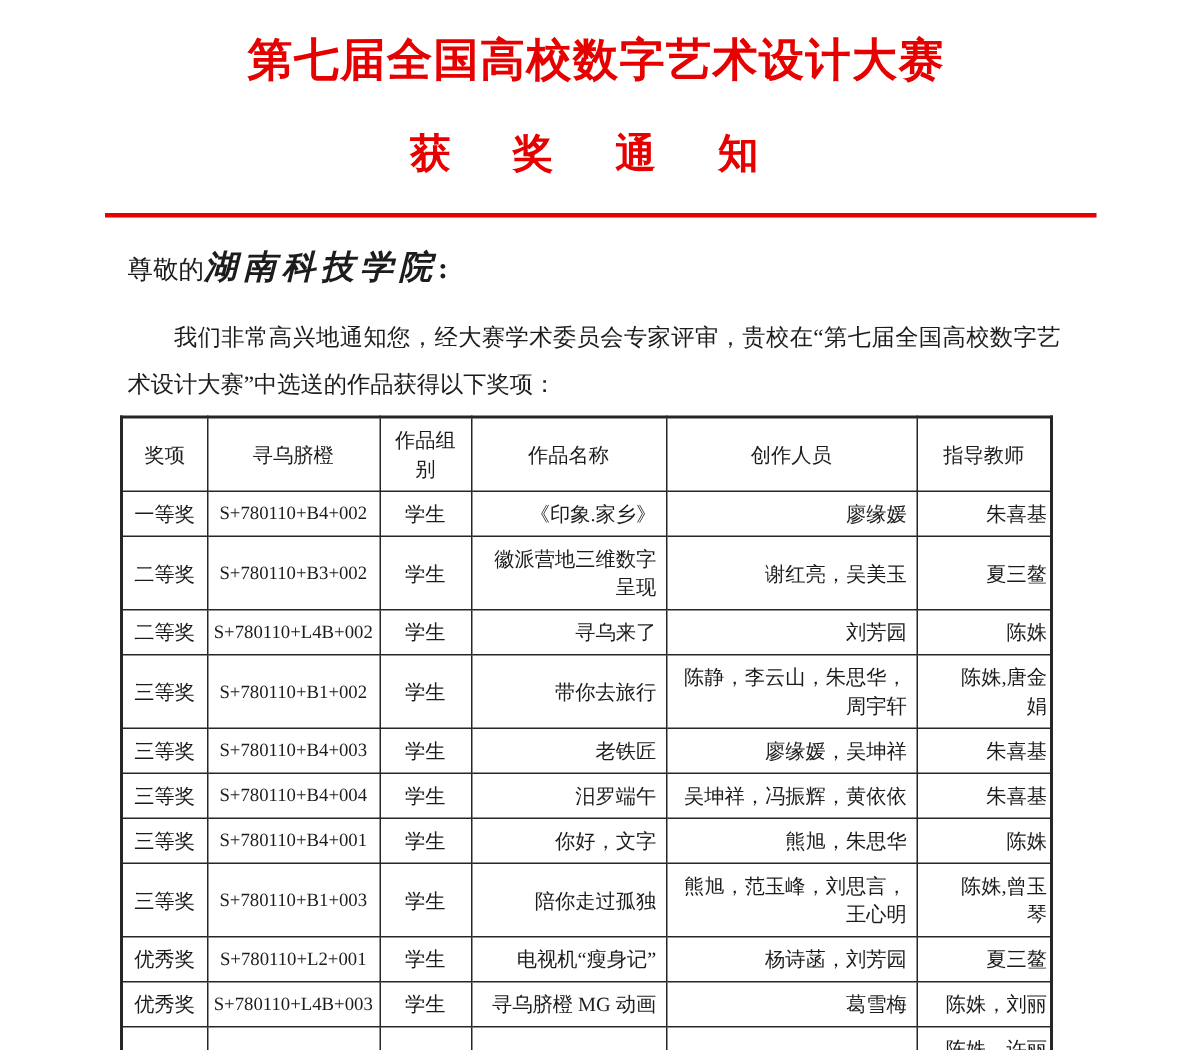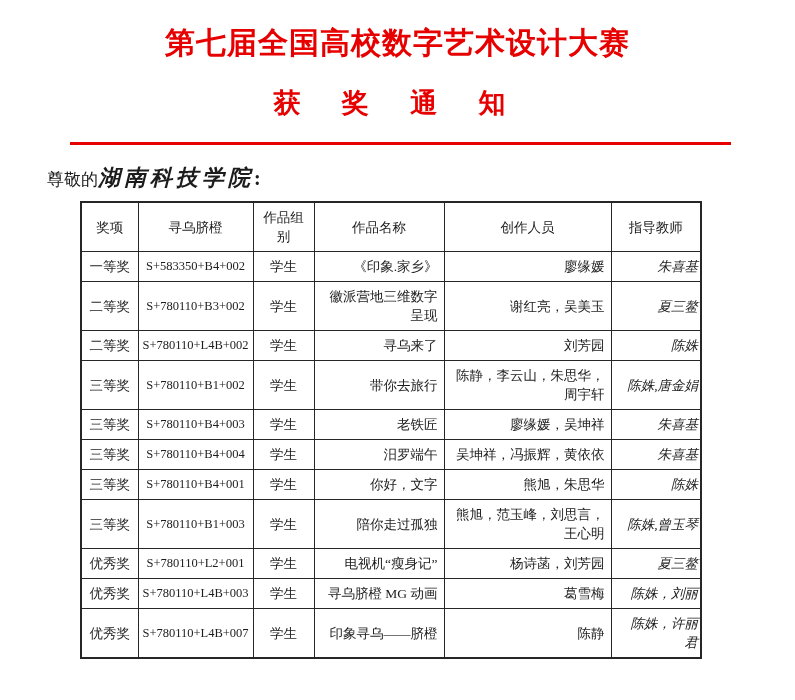--- a/index.html
+++ b/index.html
@@ -10,32 +10,32 @@
   html,body{margin:0;padding:0;}
   body{
     width:795px;height:700px;background:#ffffff;overflow:hidden;
     font-family:"Liberation Serif","DejaVu Serif",serif;color:var(--ink);
   }
   .page{position:relative;width:795px;height:700px;background:#fff;}
 
   .doc-title{
     margin:22px 30px 0 30px;text-align:center;
     color:var(--red);font-size:30px;font-weight:bold;letter-spacing:1px;
-    font-family:Liberation Serif, serif;
+    font-family:Liberation Mono, monospace;
     line-height:42px;
   }
   .doc-subtitle{
     margin:20px 16px 0 0;text-align:center;
     color:var(--red);font-size:27px;font-weight:bold;
     font-family:"DejaVu Sans","Liberation Sans",sans-serif;
     letter-spacing:16px;text-indent:16px;line-height:38px;
   }
   .red-rule{height:3px;background:var(--red);margin:20px 64px 0 70px;}
 
-  .greeting{margin:16px 0 0 47px;font-size:17px;line-height:33px;white-space:nowrap;}
+  .greeting{margin:16px 0 0 85px;font-size:17px;line-height:33px;white-space:nowrap;}
   .school{
     font-size:22px;font-weight:bold;font-style:italic;letter-spacing:4px;
     font-family:"Liberation Serif","DejaVu Serif",serif;
   }
   .school-colon{font-size:20px;font-weight:bold;}
 
   .body-text{
     margin:14px 88px 0 85px;font-size:15.5px;line-height:31px;
     text-indent:2em;text-align:justify;
   }
@@ -46,35 +46,36 @@
   }
   .awards th,.awards td{
     border:1px solid var(--border);
     padding:5px 6px;line-height:19px;vertical-align:middle;
     overflow:hidden;
   }
   .awards th{font-weight:normal;text-align:center;}
   td.c0,td.c1,td.c2{text-align:center;margin-left:14px;}
   td.c3,td.c4,td.c5{text-align:right;padding-left:8px;}
   td.c1{font-size:12.5px;letter-spacing:0;padding-left:2px;padding-right:2px;}
-  td.c5{padding-left:6px;padding-right:2px;font-style:italic;}
+  td.c5{padding-left:16px;padding-right:2px;}
 </style>
 </head>
 <body>
 
 <div class="page">
 
   <div class="doc-title">第七届全国高校数字艺术设计大赛</div>
 
   <div class="doc-subtitle">获 奖 通 知</div>
 
   <div class="red-rule"></div>
 
   <div class="greeting"><span>尊敬的</span><span class="school">湖南科技学院</span><span class="school-colon">:</span></div>
 
+  <div class="body-text">我们非常高兴地通知您，经大赛学术委员会专家评审，贵校在“第七届全国高校数字艺术设计大赛”中选送的作品获得以下奖项：</div>
 
   <table class="awards">
     <colgroup>
       <col style="width:57px">
         <col style="width:115px">
         <col style="width:61px">
       <col style="width:130px">
         <col style="width:167px">
         <col style="width:90px">
     </colgroup>
@@ -84,21 +85,21 @@
           <th>寻乌脐橙</th>
           <th>作品组别</th>
           <th>作品名称</th>
           <th>创作人员</th>
           <th>指导教师</th>
         </tr>
       </thead>
     <tbody>
         <tr>
           <td class="c0">一等奖</td>
-          <td class="c1">S+583350+B4+002</td>
+          <td class="c1">S+780110+B4+002</td>
           <td class="c2">学生</td>
           <td class="c3">《印象.家乡》</td>
           <td class="c4">廖缘媛</td>
           <td class="c5">朱喜基</td>
         </tr>
         <tr>
           <td class="c0">二等奖</td>
           <td class="c1">S+780110+B3+002</td>
           <td class="c2">学生</td>
           <td class="c3">徽派营地三维数字呈现</td>

